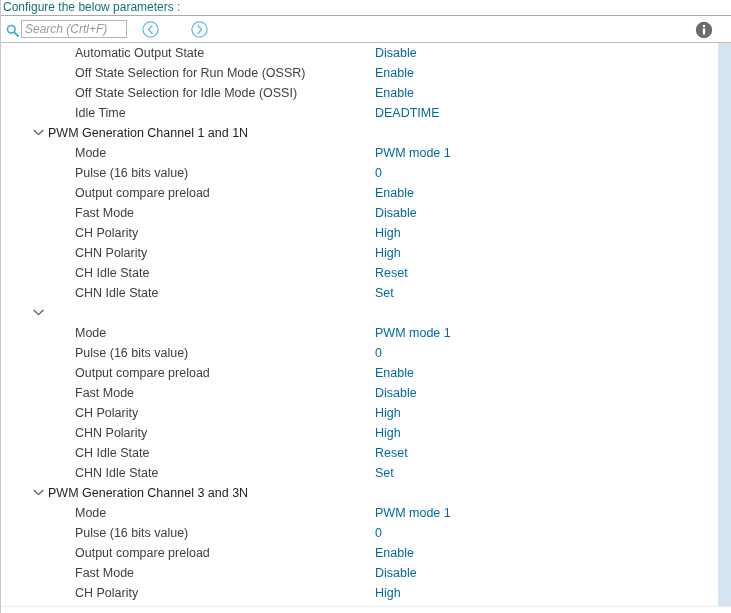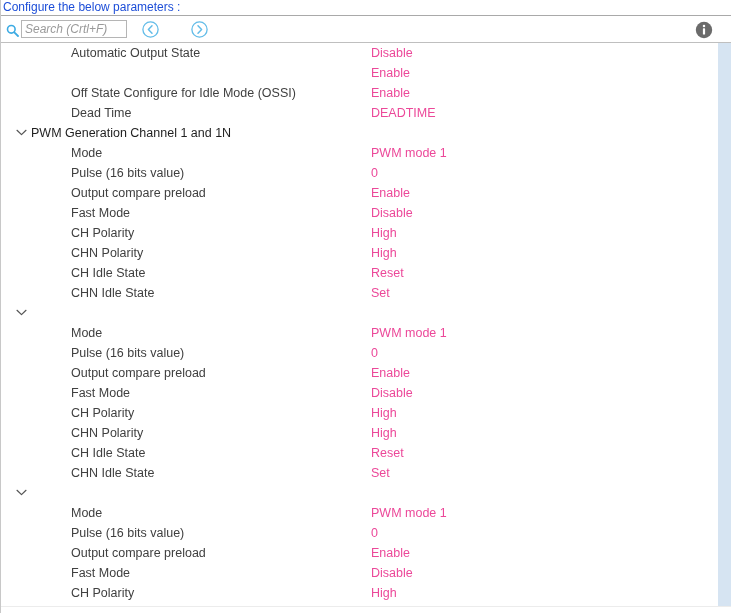--- a/index.html
+++ b/index.html
@@ -31,21 +31,21 @@
     width: 731px;
     height: 16px;
     box-sizing: border-box;
     border-bottom: 1px solid #a9a9a9;
   }
   .title-text {
     position: absolute;
     left: 2px;
     top: -1px;
     font-size: 12px;
-    color: #1d4ed8;
+    color: #0f766e;
     white-space: nowrap;
     line-height: 16px;
   }
 
   
   .toolbar {
     position: absolute;
     left: 0;
     top: 16px;
     width: 731px;
@@ -97,35 +97,37 @@
     left: 694px;
     top: 21px;
     width: 18px;
     height: 18px;
     cursor: pointer;
   }
 
   
   .content {
     position: absolute;
-    left: 8px;
+    left: 0;
     top: 43px;
     width: 710px;
     height: 570px;
     overflow: hidden;
+    padding-left: 12px;
   }
   .row {
     position: relative;
     height: 20px;
     line-height: 20px;
     white-space: nowrap;
     font-size: 12.5px;
   }
   .row.group {
     color: #1a1a1a;
+    margin-left: 13px;
   }
   .row .chev {
     position: absolute;
     left: 7px;
     top: 0;
     width: 12px;
     height: 20px;
     color: #444;
   }
   .row .chev svg { display: block; margin-top: 6px; }
@@ -140,21 +142,21 @@
     position: absolute;
     left: 62px;
     top: 0;
     color: #404040;
     font-size: 12.5px;
   }
   .param-value {
     position: absolute;
     left: 362px;
     top: 0;
-    color: #ec4899;
+    color: #0369a1;
     font-size: 12.5px;
   }
 
   
   .scrollbar-track {
     position: absolute;
     left: 717px;
     top: 43px;
     width: 13px;
     height: 563px;
@@ -212,28 +214,29 @@
       <rect x="7.9" y="7.3" width="2.2" height="6.3" rx="0.6" fill="#ffffff"></rect>
     </svg>
   </span>
 
   <div class="content" id="rows-container">
       <div class="row param">
         <span class="param-label">Automatic Output State</span>
         <span class="param-value">Disable</span>
       </div>
       <div class="row param">
-        <span class="param-value">Enable</span>
-      </div>
-      <div class="row param">
-        <span class="param-label">Off State Configure for Idle Mode (OSSI)</span>
-        <span class="param-value">Enable</span>
-      </div>
-      <div class="row param">
-        <span class="param-label">Dead Time</span>
+        <span class="param-label">Off State Selection for Run Mode (OSSR)</span>
+        <span class="param-value">Enable</span>
+      </div>
+      <div class="row param">
+        <span class="param-label">Off State Selection for Idle Mode (OSSI)</span>
+        <span class="param-value">Enable</span>
+      </div>
+      <div class="row param">
+        <span class="param-label">Idle Time</span>
         <span class="param-value">DEADTIME</span>
       </div>
       <div class="row group">
         <span class="chev">
           <svg width="11" height="7" viewBox="0 0 11 7">
             <polyline points="1,1.3 5.5,5.6 10,1.3" fill="none" stroke="#555" stroke-width="1.2" stroke-linecap="round" stroke-linejoin="round"></polyline>
           </svg>
         </span>
         <span class="group-label">PWM Generation Channel 1 and 1N</span>
       </div>
@@ -307,20 +310,21 @@
       <div class="row param">
         <span class="param-label">CHN Idle State</span>
         <span class="param-value">Set</span>
       </div>
       <div class="row group">
         <span class="chev">
           <svg width="11" height="7" viewBox="0 0 11 7">
             <polyline points="1,1.3 5.5,5.6 10,1.3" fill="none" stroke="#555" stroke-width="1.2" stroke-linecap="round" stroke-linejoin="round"></polyline>
           </svg>
         </span>
+        <span class="group-label">PWM Generation Channel 3 and 3N</span>
       </div>
       <div class="row param">
         <span class="param-label">Mode</span>
         <span class="param-value">PWM mode 1</span>
       </div>
       <div class="row param">
         <span class="param-label">Pulse (16 bits value)</span>
         <span class="param-value">0</span>
       </div>
       <div class="row param">

